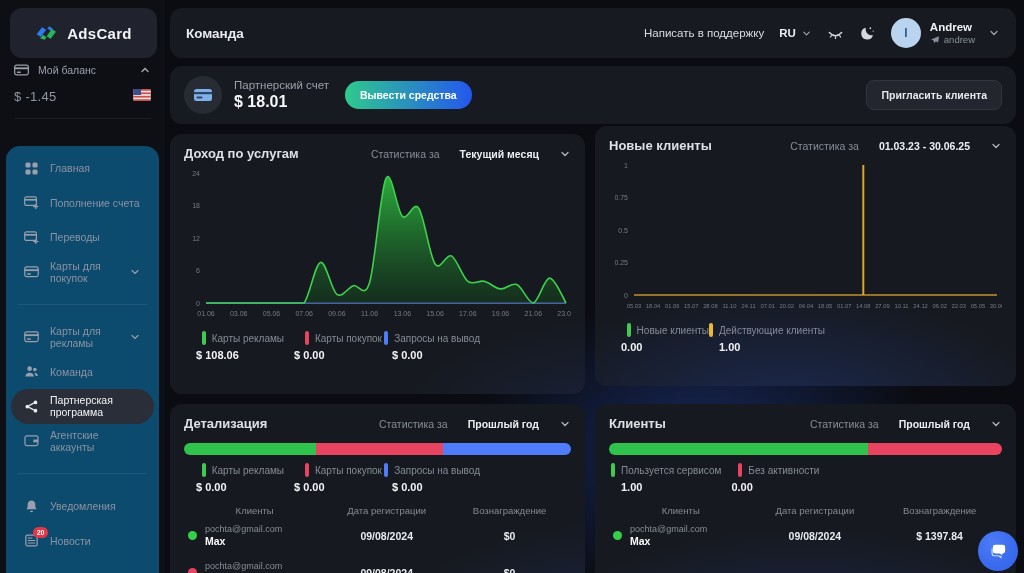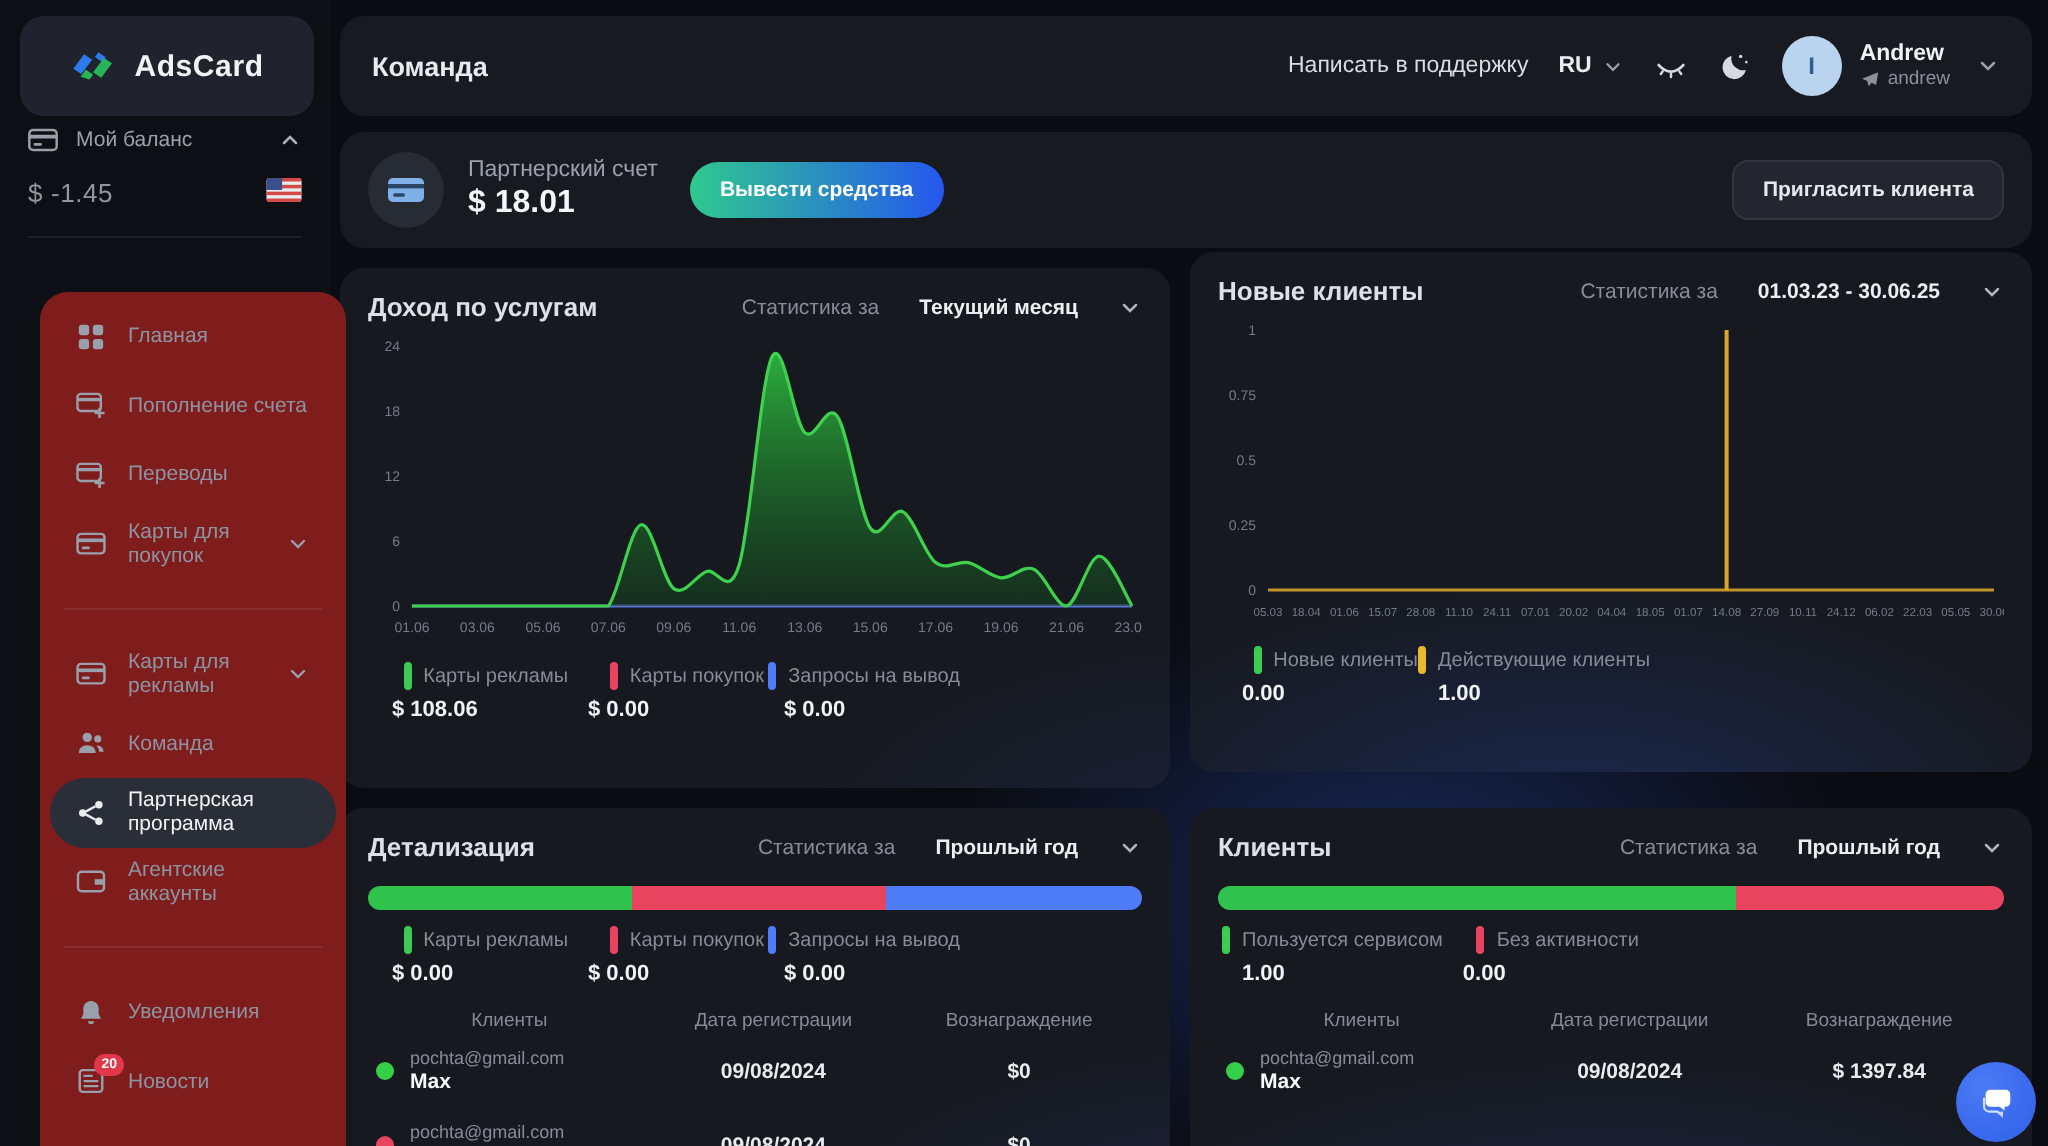--- a/index.html
+++ b/index.html
@@ -14,21 +14,21 @@
   .logo-card { position:absolute; left:10px; top:8px; width:147px; height:50px; background:#20232d; border-radius:12px;
     display:flex; align-items:center; justify-content:center; gap:8px; cursor:pointer; }
   .logo-text { color:#f2f3f6; font-size:15px; font-weight:700; letter-spacing:.3px; }
   .balance { position:absolute; left:14px; top:64px; width:137px; padding-bottom:14px; border-bottom:1px solid rgba(255,255,255,.07); }
   .balance-top { display:flex; align-items:center; gap:9px; color:#9aa0ac; }
   .balance-label { font-size:10.5px; }
   .balance-top .chev { margin-left:auto; }
   .balance-bottom { margin-top:13px; display:flex; }
   .balance-value { font-size:13px; color:#8f96a2; letter-spacing:.3px; }
   .balance-bottom .flag { margin-left:auto; }
-  .nav-card { position:absolute; left:20px; top:146px; width:153px; height:427px; background:#7f1d1d;
+  .nav-card { position:absolute; left:6px; top:146px; width:153px; height:427px; background:#0c4a6e;
     border-radius:14px 14px 0 0; padding-top:5px; }
   .nav-item { height:34.5px; display:flex; align-items:center; gap:11px; padding:0 13px; margin:0 5px;
     color:#8d93a0; font-size:10.5px; cursor:pointer; border-radius:18px; position:relative; }
   .nav-item .icon { position:relative; color:#9aa0ab; }
   .nav-item.active { background:#2a2e38; color:#f2f3f6; }
   .nav-item.active .icon { color:#e9ebef; }
   .nav-chev { margin-left:auto; color:#828894; }
   .nav-divider { border-top:1px solid rgba(255,255,255,.08); margin:15px 12px; }
   .badge { position:absolute; top:-6px; right:-9px; background:#e23748; color:#fff; font-size:7px; font-weight:700;
     padding:1.5px 3.5px; border-radius:7px; line-height:1.1; }

